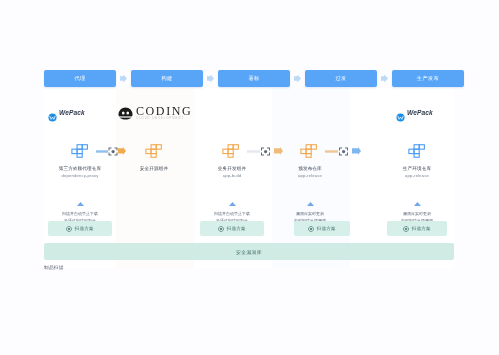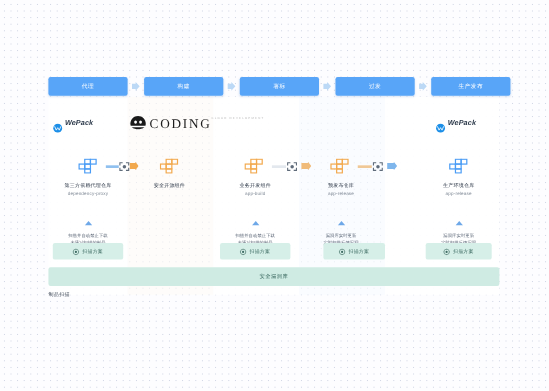--- a/index.html
+++ b/index.html
@@ -34,21 +34,21 @@
     color:#bcd9f6;font-size:9px;line-height:9px;text-align:center;
   }
   .stage-arrow svg{display:block;}
 
   
   .logo-wepack{position:absolute;top:108px;display:flex;align-items:center;gap:2px;}
   .logo-wepack .mark{width:9px;height:9px;}
   .logo-wepack .txt{font-size:6.6px;font-weight:bold;font-style:italic;color:#2d3a4b;letter-spacing:0.1px;}
   .logo-coding{position:absolute;top:105px;left:118px;display:flex;align-items:center;gap:3px;}
   .logo-coding .mark{width:15px;height:13px;}
-  .logo-coding .word{display:flex;flex-direction:row;line-height:1;}
+  .logo-coding .word{display:flex;flex-direction:column;line-height:1;}
   .logo-coding .word .big{font-size:12px;letter-spacing:1.6px;color:#1d1d1d;font-family:"Liberation Serif","DejaVu Serif",serif;}
   .logo-coding .word .sub{font-size:2.6px;letter-spacing:1.1px;color:#b9b9b9;margin-top:1px;}
 
   
   .blockicon{position:absolute;top:144px;width:18px;height:14px;}
   .conn{position:absolute;top:147px;height:9px;display:flex;align-items:center;}
   .conn svg{display:block;}
 
   
   .replabel{position:absolute;top:166px;text-align:center;line-height:1.45;}

